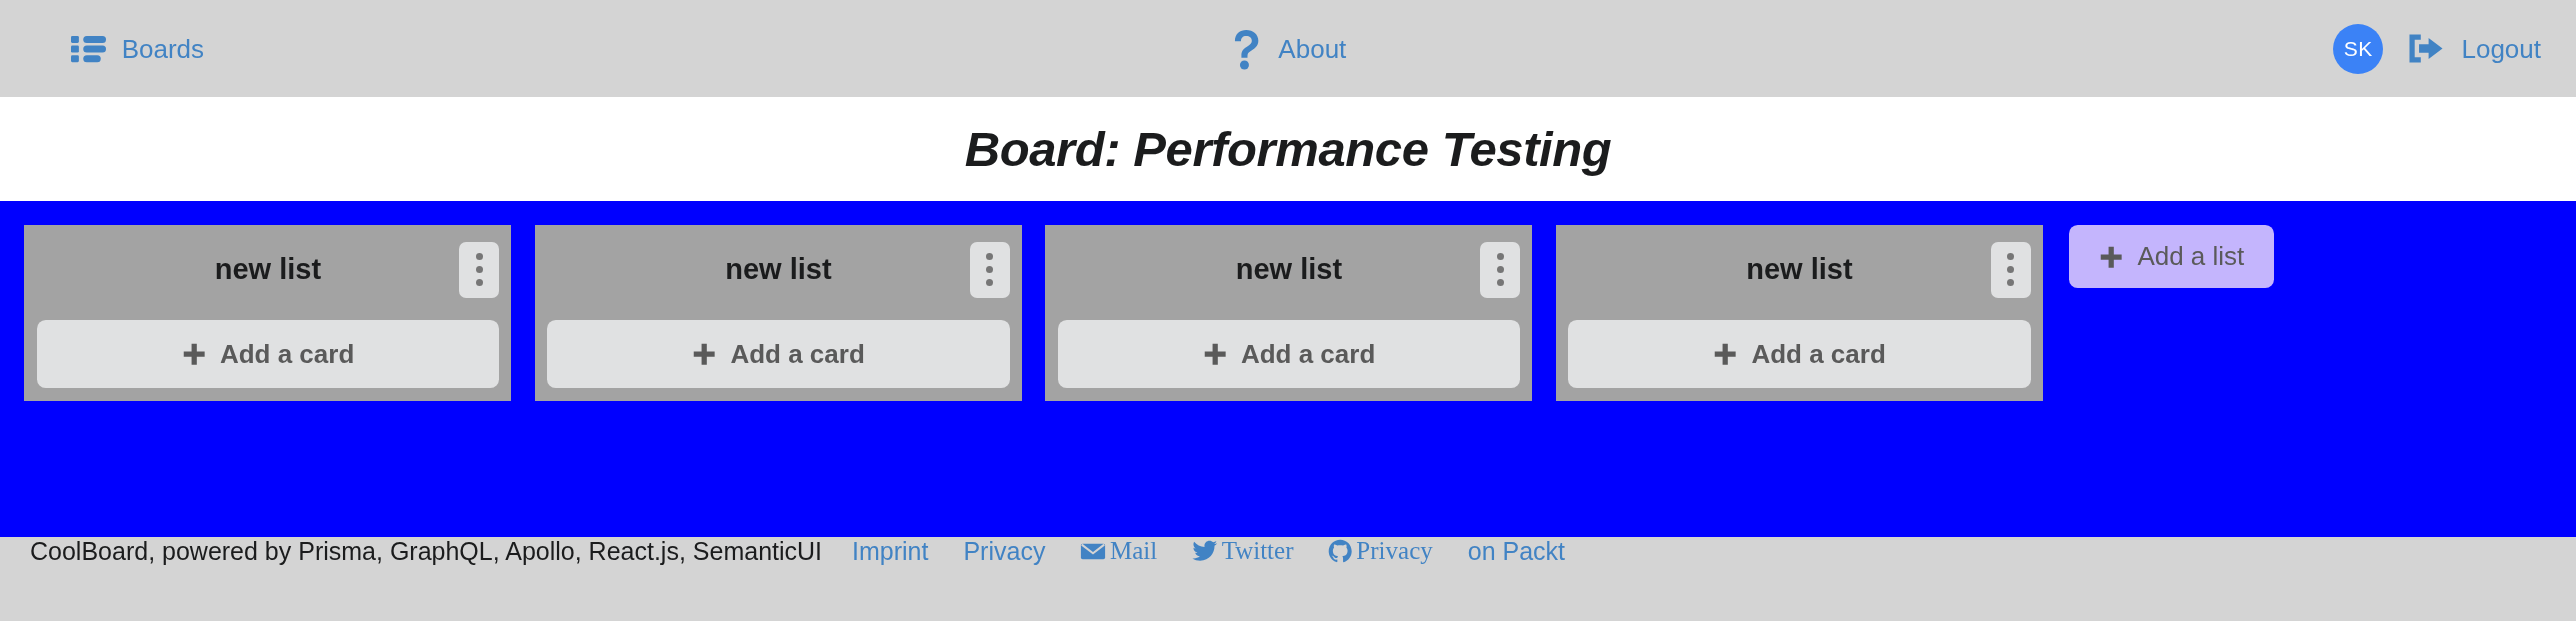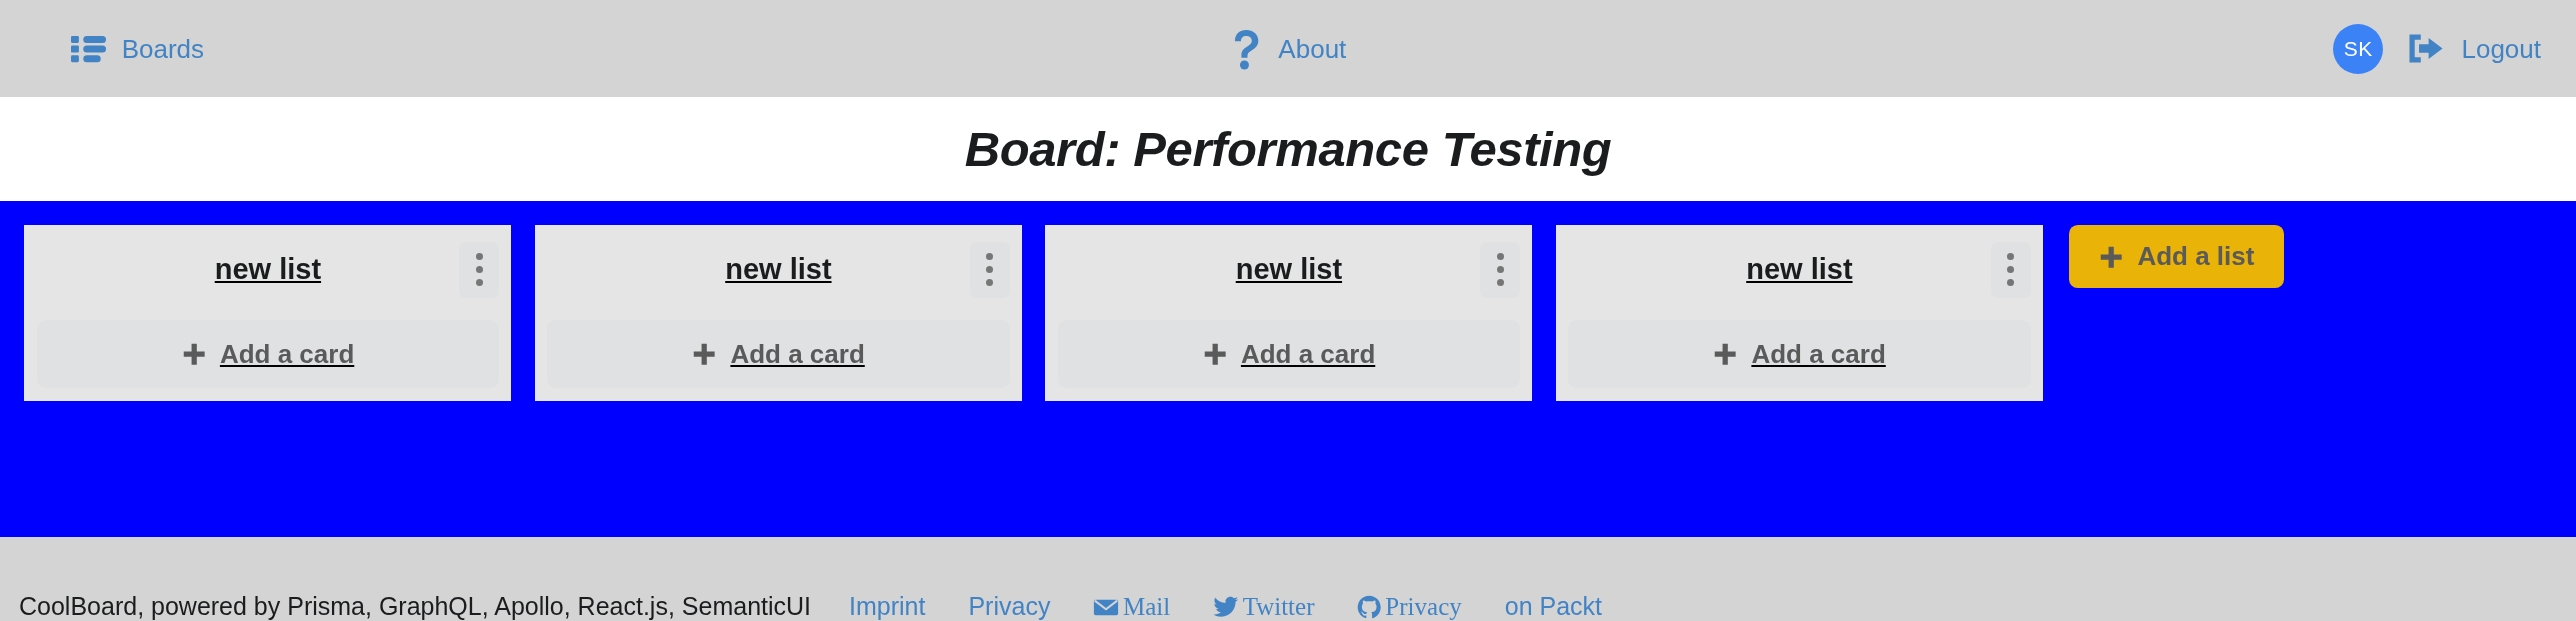--- a/index.html
+++ b/index.html
@@ -100,24 +100,23 @@
     flex: 1 1 auto;
     padding: 24.4px 0 0 24.4px;
     display: flex;
     align-items: flex-start;
     gap: 23.5px;
     overflow: hidden;
   }
 
   .list-card {
     width: 487px;
-    background: #e5e5e5;
+    background: #a3a3a3;
     padding: 14px 12.2px 12.2px 12.2px;
     flex: 0 0 487px;
-    text-decoration: underline;
   }
 
   .list-header {
     display: flex;
     align-items: center;
     position: relative;
     height: 61px;
   }
 
   .list-title {
@@ -165,49 +164,49 @@
     display: flex;
     align-items: center;
     justify-content: center;
     gap: 14px;
     cursor: pointer;
   }
 
   .add-list-btn {
     flex: 0 0 auto;
     height: 63px;
-    background: #eab308;
+    background: #c4b5fd;
     border: none;
     border-radius: 8.7px;
     color: #5a5a5a;
     font-family: "Liberation Sans", sans-serif;
     font-size: 26px;
-    font-weight: bold;
+    font-weight: normal;
     display: flex;
     align-items: center;
     gap: 14px;
     padding: 0 30px;
     cursor: pointer;
     margin-left: 2.6px;
   }
 
   .plus-icon {
     display: inline-flex;
     align-items: center;
     justify-content: center;
   }
 
   
   .footer {
     background: #d4d4d4;
     flex: 0 0 84px;
     display: flex;
-    align-items: flex-end;
-    padding-left: 19px;
-    gap: 8px;
+    align-items: flex-start;
+    padding-left: 30px;
+    gap: 0;
   }
 
   .footer-text {
     font-size: 25px;
     color: #1b1c1d;
     margin-right: 30px;
     white-space: nowrap;
   }
 
   .footer-link {

